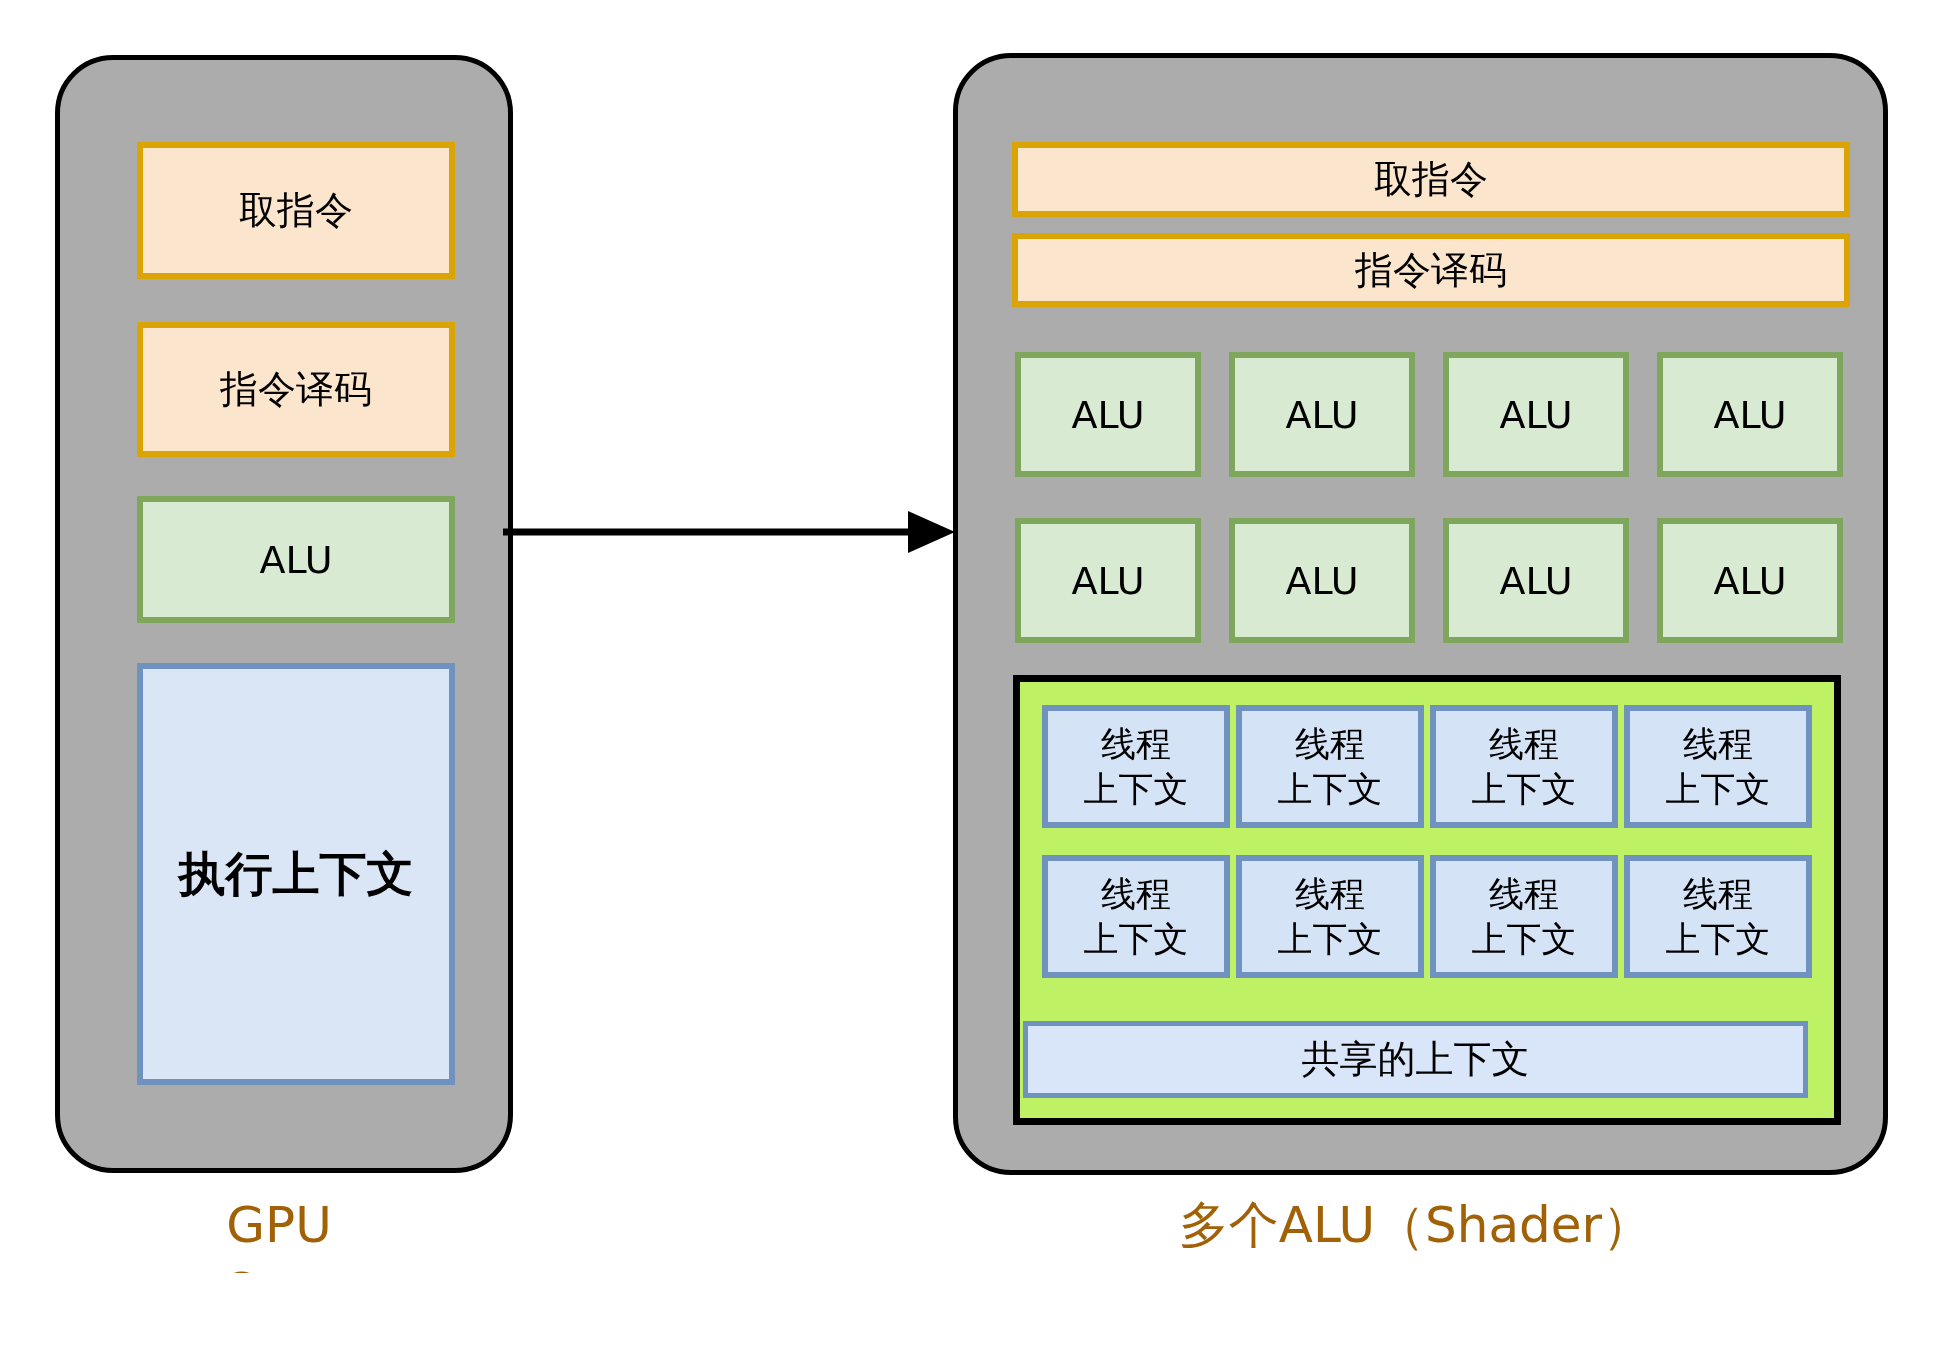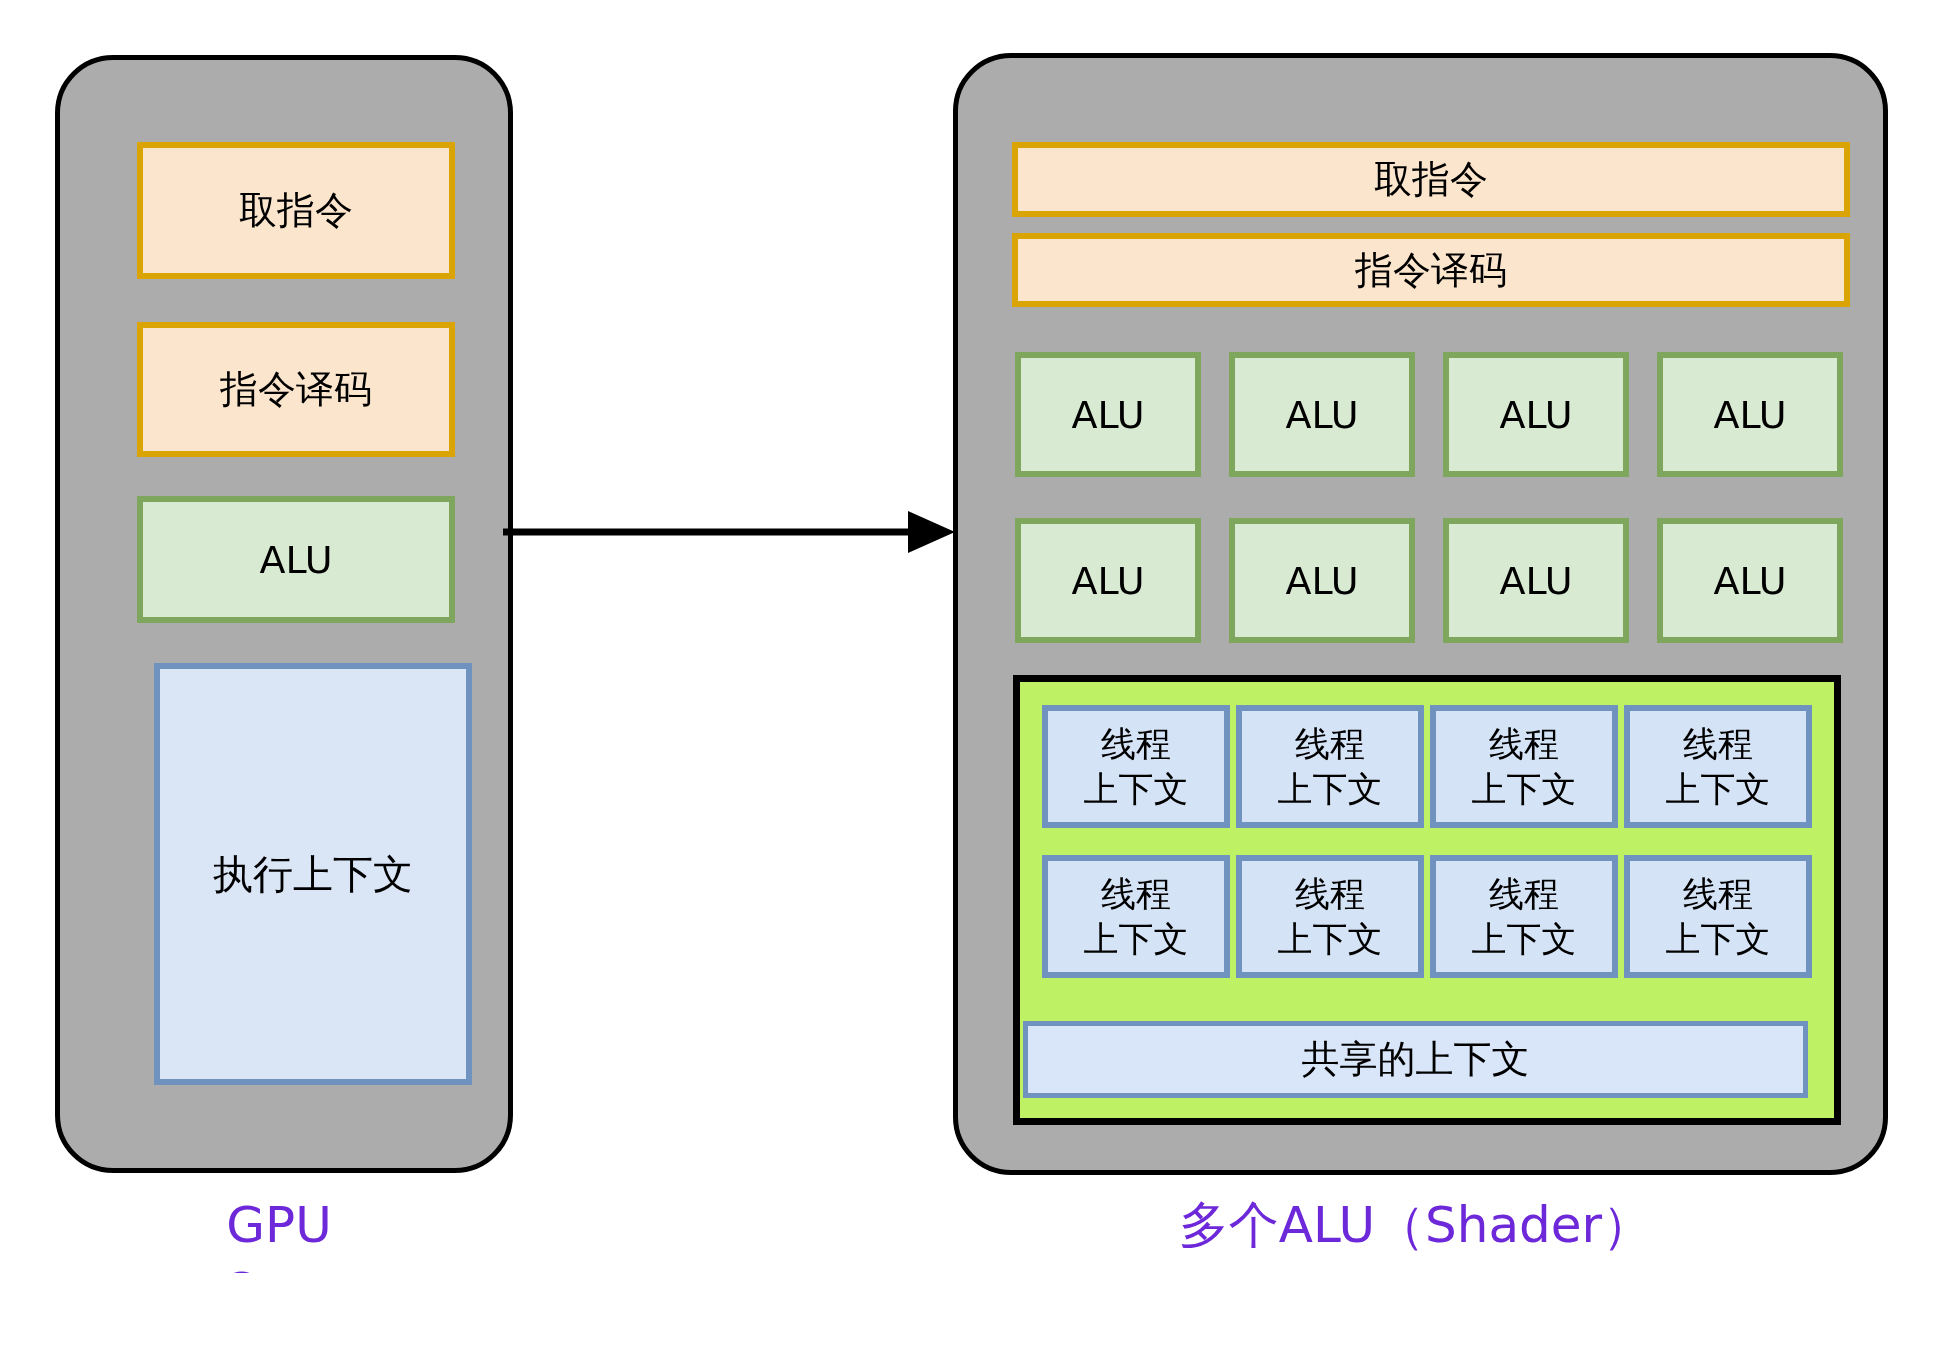--- a/index.html
+++ b/index.html
@@ -33,21 +33,21 @@
     white-space: nowrap;
   }
   .orange { background: #FCE5CD; border: 6px solid #D9A404; }
   .green  { background: #D9EAD3; border: 6px solid #7EA75D; }
   .blue   { background: #DAE5F6; border: 6px solid #7092BE; }
 
   
   #lp-fetch  { left: 77px; top: 82px;  width: 306px; height: 125px; font-size: 38px; }
   #lp-decode { left: 77px; top: 262px; width: 306px; height: 123px; font-size: 38px; }
   #lp-alu    { left: 77px; top: 436px; width: 306px; height: 115px; font-size: 38px; }
-  #lp-ctx    { left: 94px; top: 603px; width: 306px; height: 410px; font-size: 40px; }
+  #lp-ctx    { left: 77px; top: 603px; width: 306px; height: 410px; font-size: 47px; font-weight: bold; }
 
   
   #rp-fetch  { left: 54px; top: 84px;  width: 826px; height: 63px; font-size: 38px; }
   #rp-decode { left: 54px; top: 175px; width: 826px; height: 62px; font-size: 38px; }
   .alu-row {
     position: absolute;
     left: 57px;
     width: 828px;
     height: 125px;
     display: flex;
@@ -110,21 +110,21 @@
     background: #D9E5F8;
     border: 5px solid #7092BE;
     display: flex;
     align-items: center;
     justify-content: center;
     font-size: 38px;
   }
   .caption {
     position: absolute;
     text-align: center;
-    color: #6d28d9;
+    color: #a16207;
     font-size: 50px;
     line-height: 1.32;
     white-space: nowrap;
   }
   #left-caption  { left: 55px;  top: 1192px; width: 448px; }
   #right-caption { left: 953px; top: 1192px; width: 925px; }
 
   #arrow-svg {
     position: absolute;
     left: 503px;

